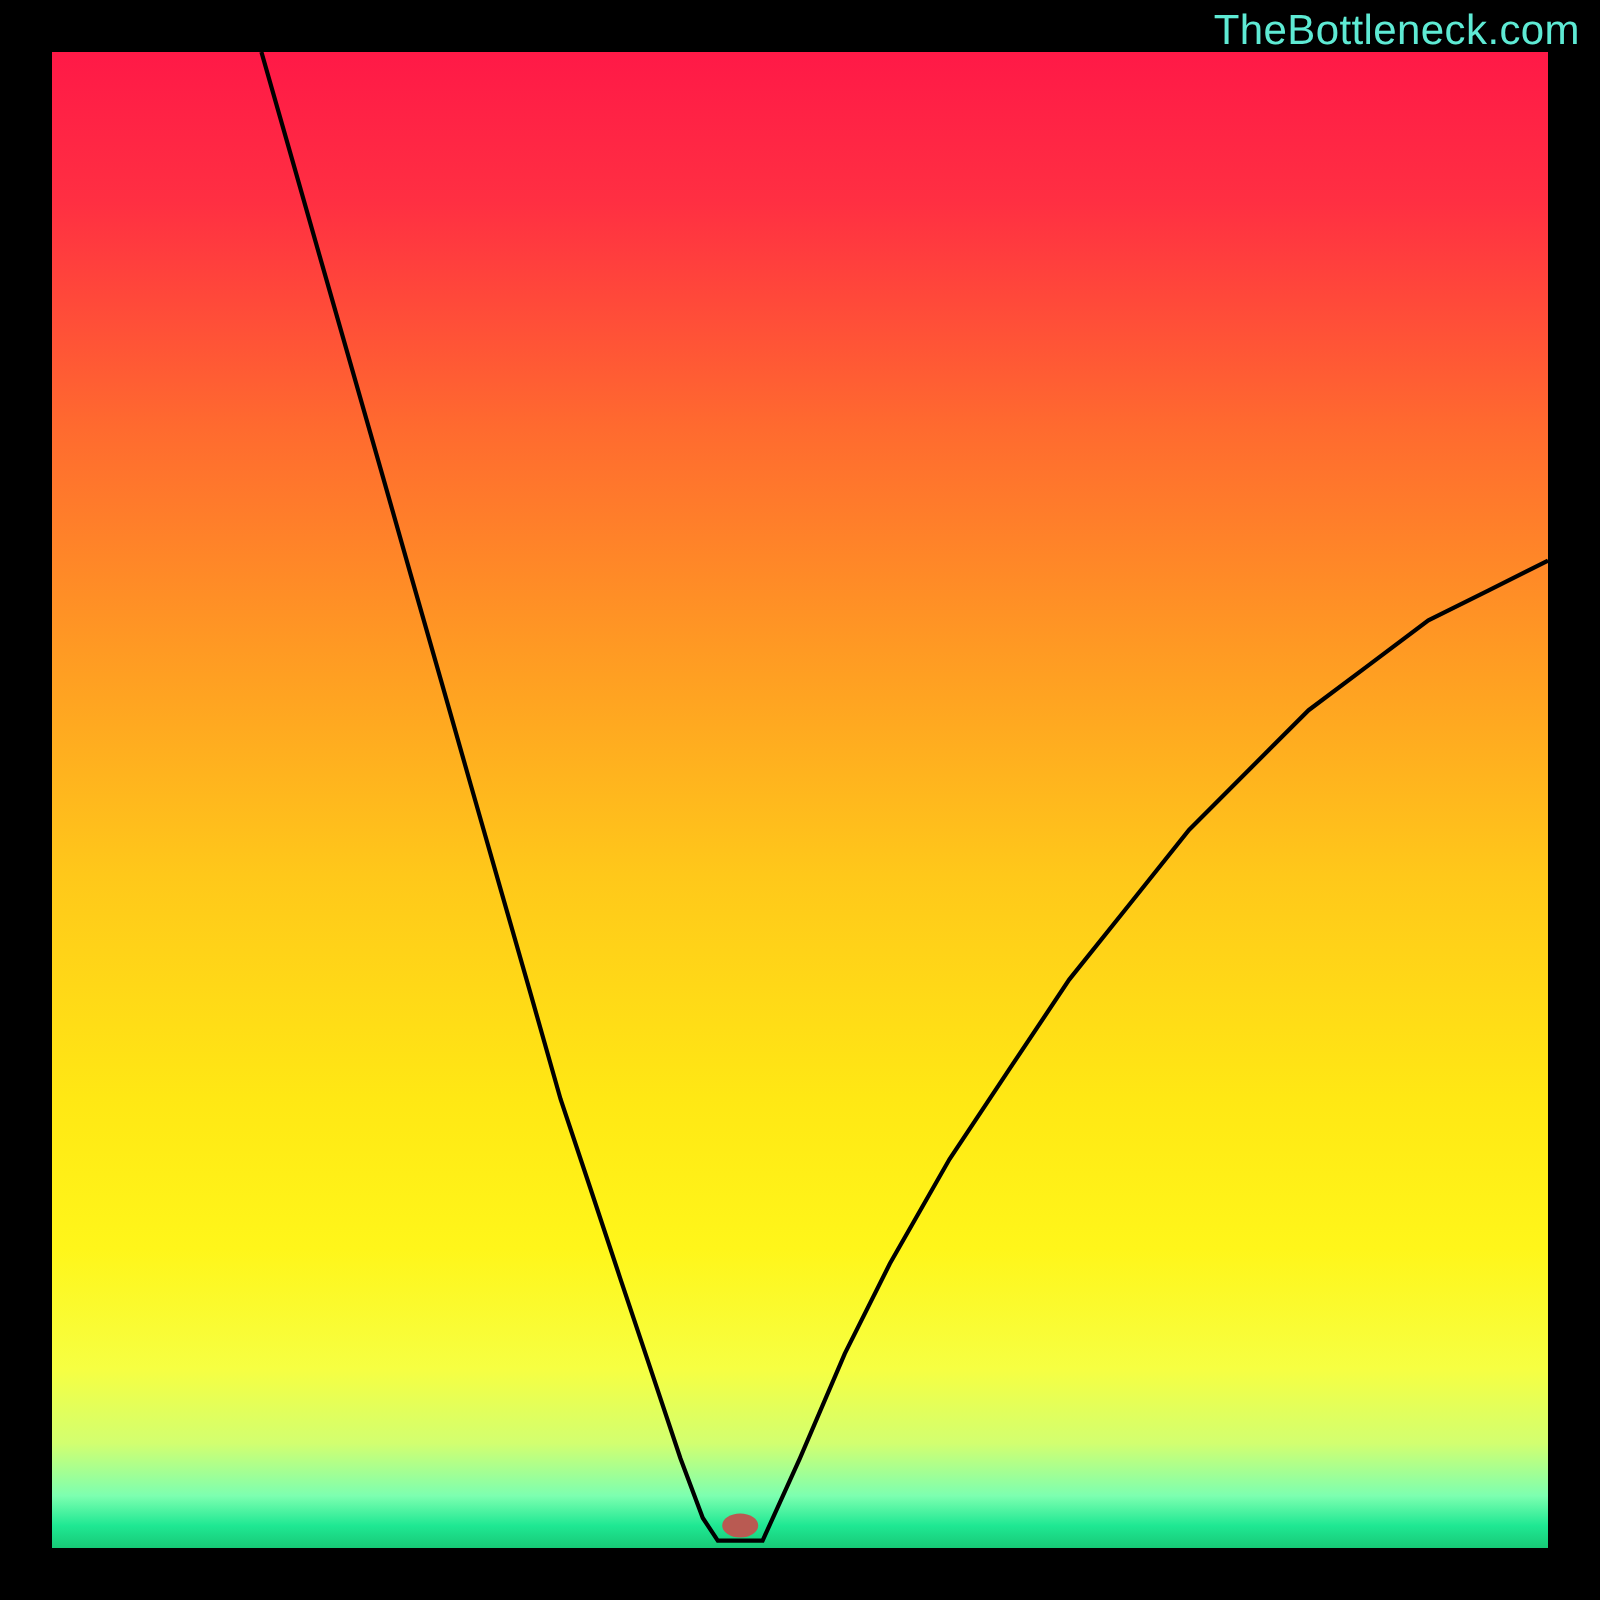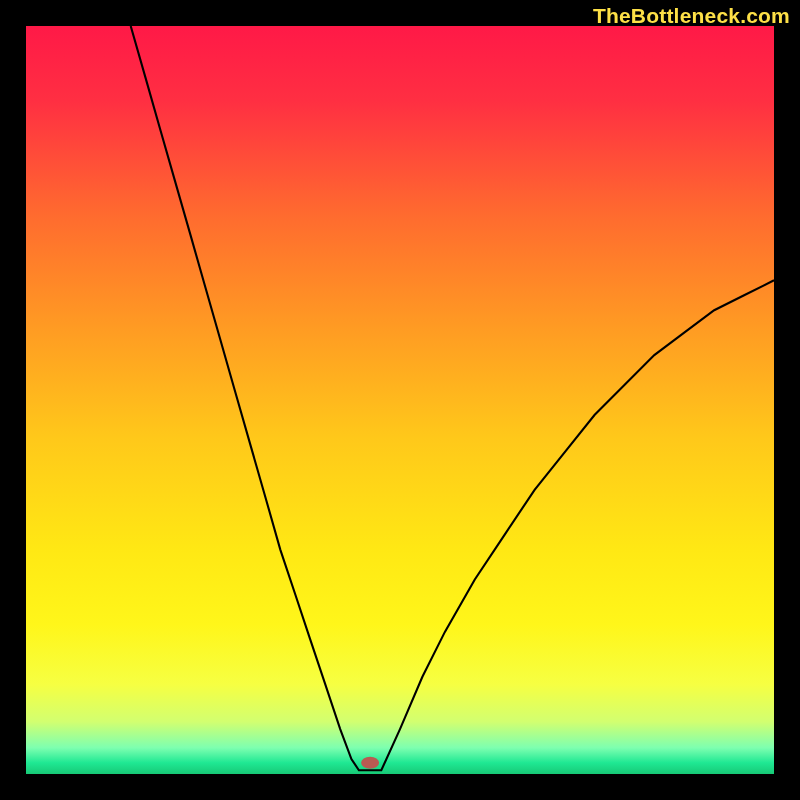--- a/index.html
+++ b/index.html
@@ -16,24 +16,24 @@
     left: 0;
     top: 0;
     width: 800px;
     height: 800px;
     background: #000;
   }
   .watermark {
     position: absolute;
     top: 4px;
     right: 10px;
-    color: #fde047;
+    color: #5eead4;
     font-size: 21px;
     letter-spacing: 0.2px;
-    font-weight: 700;
+    font-weight: 400;
     user-select: none;
   }
   .plot-wrap {
     position: absolute;
     left: 26px;
     top: 26px;
     width: 748px;
     height: 748px;
   }
   svg {

